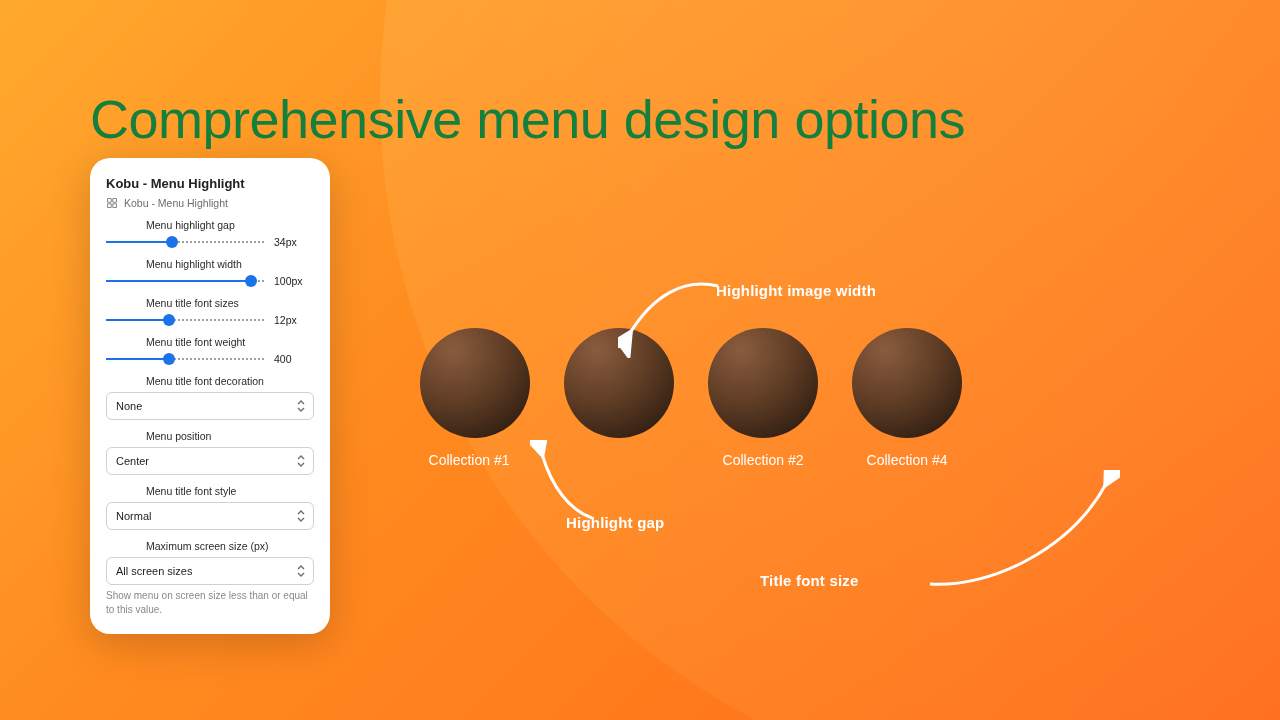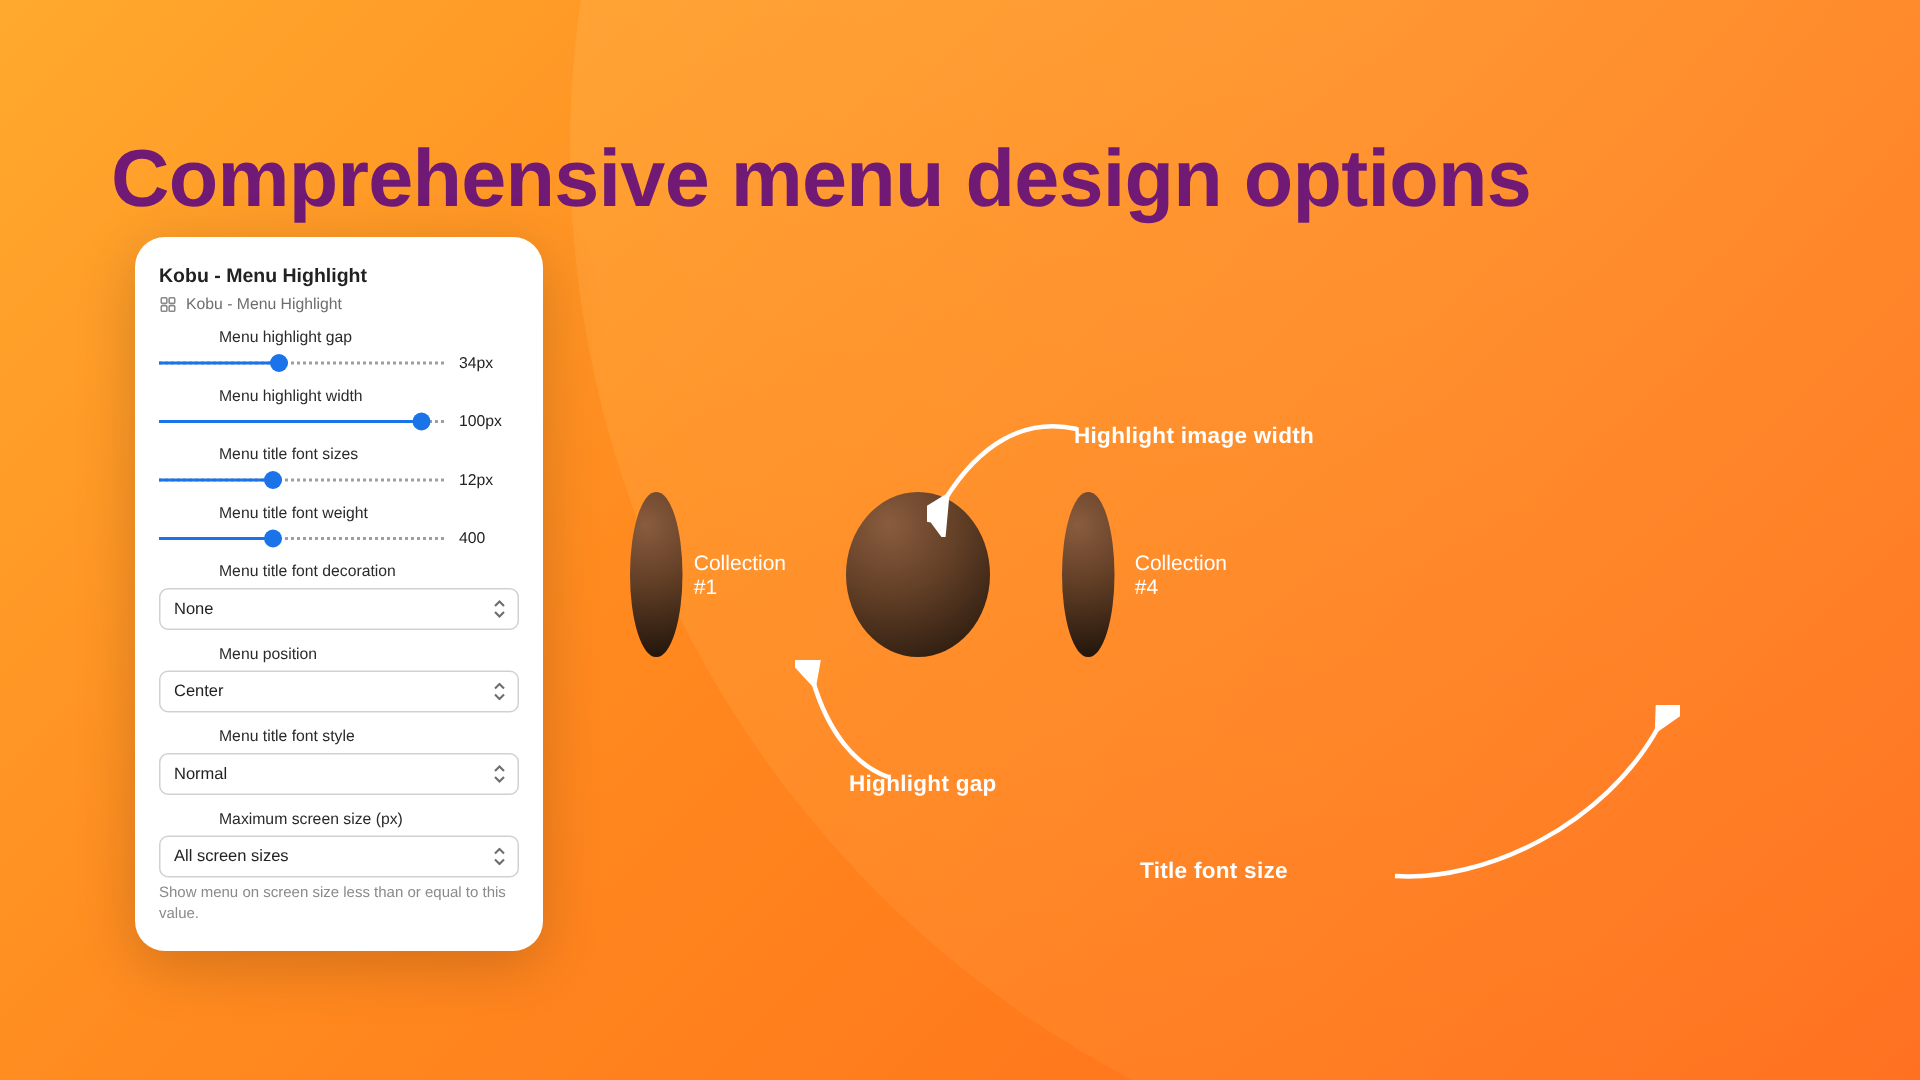--- a/index.html
+++ b/index.html
@@ -17,31 +17,31 @@
       height: 1400px;
       border-radius: 50%;
       background: radial-gradient(circle at 30% 30%, rgba(255,210,120,0.25), rgba(255,120,30,0.0));
       top: -600px;
       right: -500px;
       pointer-events: none;
     }
     .headline {
       position: absolute;
       top: 88px;
-      left: 74px;
-      color: #701a75;
-      font-weight: 700;
+      left: 90px;
+      color: #15803d;
+      font-weight: 400;
       font-size: 54px;
       letter-spacing: -0.5px;
     }
     .panel {
       position: absolute;
       top: 158px;
       left: 90px;
-      width: 272px;
+      width: 240px;
       background: #fff;
       border-radius: 20px;
       padding: 18px 16px 18px;
       box-shadow: 0 10px 40px rgba(0,0,0,0.18);
       color: #222;
     }
     .panel-title {
       font-size: 13px;
       font-weight: 700;
       margin-bottom: 6px;
@@ -139,21 +139,21 @@
     .preview {
       position: absolute;
       left: 420px;
       top: 328px;
       display: flex;
       gap: 34px;
     }
     .chip {
       width: 110px;
       display: flex;
-      flex-direction: row;
+      flex-direction: column;
       align-items: center;
       gap: 14px;
     }
     .circle {
       width: 110px;
       height: 110px;
       border-radius: 50%;
       background: radial-gradient(circle at 30% 20%, #8a5c3e 0%, #5f3d25 45%, #1f130a 100%);
     }
     .chip-label {
@@ -300,20 +300,24 @@
 </div>
 
 <div class="preview">
   <div class="chip">
     <div class="circle"></div>
     <div class="chip-label chip1-label-shift">Collection #1</div>
   </div>
   <div class="chip">
     <div class="circle"></div>
     <div class="chip-label"></div>
+  </div>
+  <div class="chip">
+    <div class="circle"></div>
+    <div class="chip-label">Collection #2</div>
   </div>
   <div class="chip">
     <div class="circle"></div>
     <div class="chip-label">Collection #4</div>
   </div>
 </div>
 
 <div class="annot width">Highlight image width</div>
 <div class="annot gap">Highlight gap</div>
 <div class="annot titlefs">Title font size</div>

